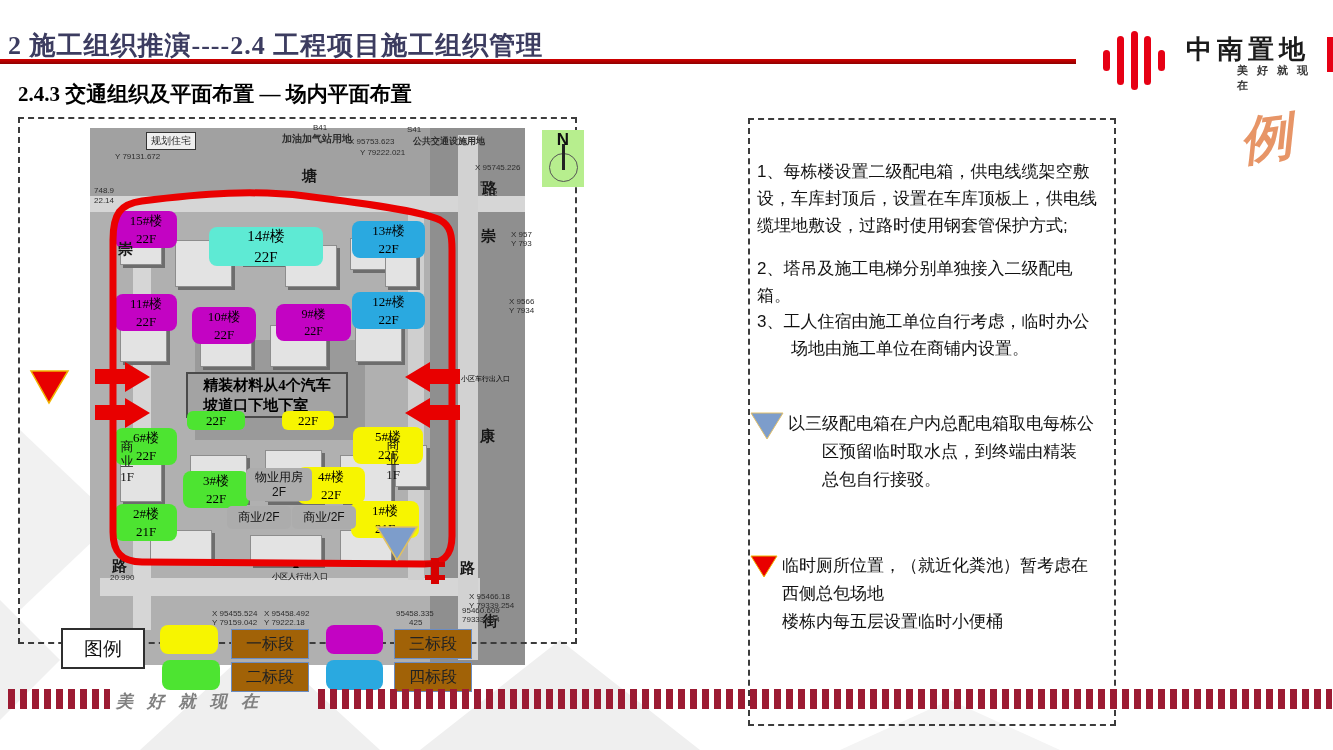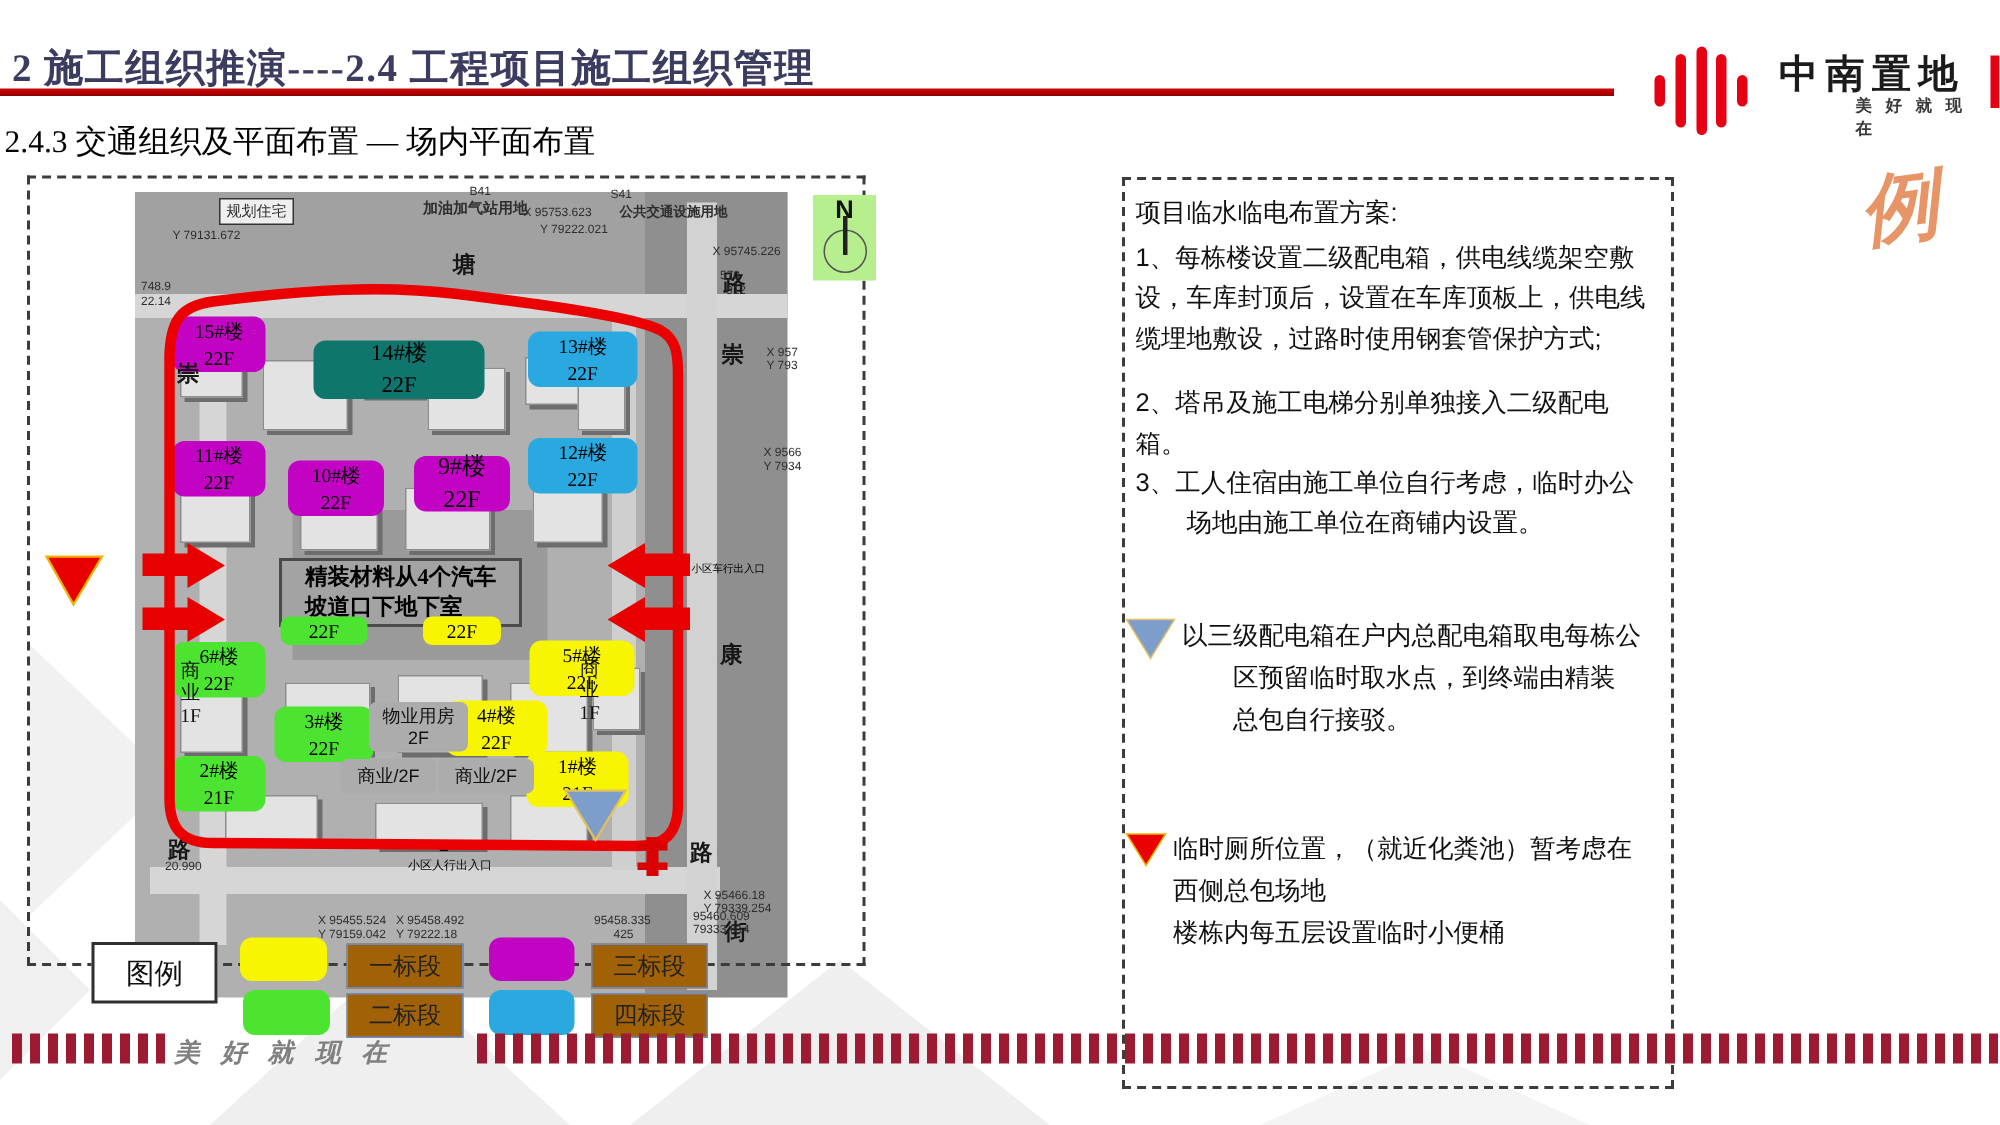--- a/index.html
+++ b/index.html
@@ -4,21 +4,21 @@
 <style>
   html,body{margin:0;padding:0;background:#fff;}
   #stage{position:relative;width:1333px;height:750px;background:#fff;overflow:hidden;
          font-family:"Liberation Sans",sans-serif;}
   .abs{position:absolute;}
   
   .title{left:8px;top:28px;font-family:"Liberation Serif",serif;font-weight:bold;
          font-size:26px;color:#3C3C60;letter-spacing:1px;}
   .red-rule{left:0;top:59px;width:1076px;height:5px;
             background:linear-gradient(#D40000,#8F0000);}
-  .subtitle{left:3px;top:80px;font-family:"Liberation Serif",serif;font-weight:normal;
+  .subtitle{left:18px;top:80px;font-family:"Liberation Serif",serif;font-weight:bold;
             font-size:21px;color:#000;}
   .logo-bars{left:1103px;top:30px;width:62px;height:60px;display:flex;align-items:center;
              justify-content:space-between;}
   .logo-bars i{display:block;width:7px;border-radius:4px;background:#E60014;}
   .logo-name{left:1186px;top:32px;font-size:26px;font-weight:bold;color:#1b1b1b;letter-spacing:5px;}
   .logo-slogan{left:1189px;top:63px;font-size:11px;font-weight:bold;color:#3a3a3a;letter-spacing:9px;margin-left:48px;}
   .edge-bar{left:1327px;top:37px;width:6px;height:35px;background:#E60014;}
   .stamp{left:1240px;top:104px;font-family:"Liberation Serif",serif;font-size:52px;font-weight:bold;
          color:rgba(228,138,86,.9);transform:rotate(-8deg);font-style:italic;}
   
@@ -163,37 +163,36 @@
 
   <div class="abs compass">
     <div class="n">N</div>
     <div class="circ"></div>
     <div class="stick"></div>
   </div>
 
   <div class="abs legend-title">图例</div>
   <div id="legend-items"></div>
 
-  <div class="abs notes-head">项目临水临电布置方案:</div>
   <div id="notes-items"></div>
 
   <div class="abs ticks" style="left:8px;width:102px;"></div>
   <div class="abs ticks" style="left:318px;width:1014px;"></div>
   <div class="abs callig">美 好 就 现 在</div>
 <div class="abs bblock" style="left: 115px; top: 211px; width: 62px; height: 37px; background: rgb(195, 3, 195); font-size: 13px;">15#楼
 22F</div>
-    <div class="abs bblock" style="left: 209px; top: 227px; width: 114px; height: 39px; background: #0f766e; font-size: 15px;">14#楼
+    <div class="abs bblock" style="left: 209px; top: 227px; width: 114px; height: 39px; background: #5eead4; font-size: 15px;">14#楼
 22F</div>
     <div class="abs bblock" style="left: 352px; top: 221px; width: 73px; height: 37px; background: rgb(42, 169, 224); font-size: 13px;">13#楼
 22F</div>
     <div class="abs bblock" style="left: 115px; top: 294px; width: 62px; height: 37px; background: rgb(195, 3, 195); font-size: 13px;">11#楼
 22F</div>
     <div class="abs bblock" style="left: 192px; top: 307px; width: 64px; height: 37px; background: rgb(195, 3, 195); font-size: 13px;">10#楼
 22F</div>
-    <div class="abs bblock" style="left: 276px; top: 304px; width: 64px; height: 37px; background: rgb(195, 3, 195); font-size: 16px;">9#楼
+    <div class="abs bblock" style="left: 276px; top: 304px; width: 75px; height: 37px; background: rgb(195, 3, 195); font-size: 12px;">9#楼
 22F</div>
     <div class="abs bblock" style="left: 352px; top: 292px; width: 73px; height: 37px; background: rgb(42, 169, 224); font-size: 13px;">12#楼
 22F</div>
     <div class="abs bblock" style="left: 115px; top: 428px; width: 62px; height: 37px; background: rgb(77, 228, 49); font-size: 13px;">6#楼
 22F</div>
     <div class="abs bblock" style="left: 353px; top: 427px; width: 70px; height: 37px; background: rgb(247, 245, 0); font-size: 13px;">5#楼
 22F</div>
     <div class="abs bblock" style="left: 183px; top: 471px; width: 66px; height: 37px; background: rgb(77, 228, 49); font-size: 13px;">3#楼
 22F</div>
     <div class="abs bblock" style="left: 297px; top: 467px; width: 68px; height: 37px; background: rgb(247, 245, 0); font-size: 13px;">4#楼

